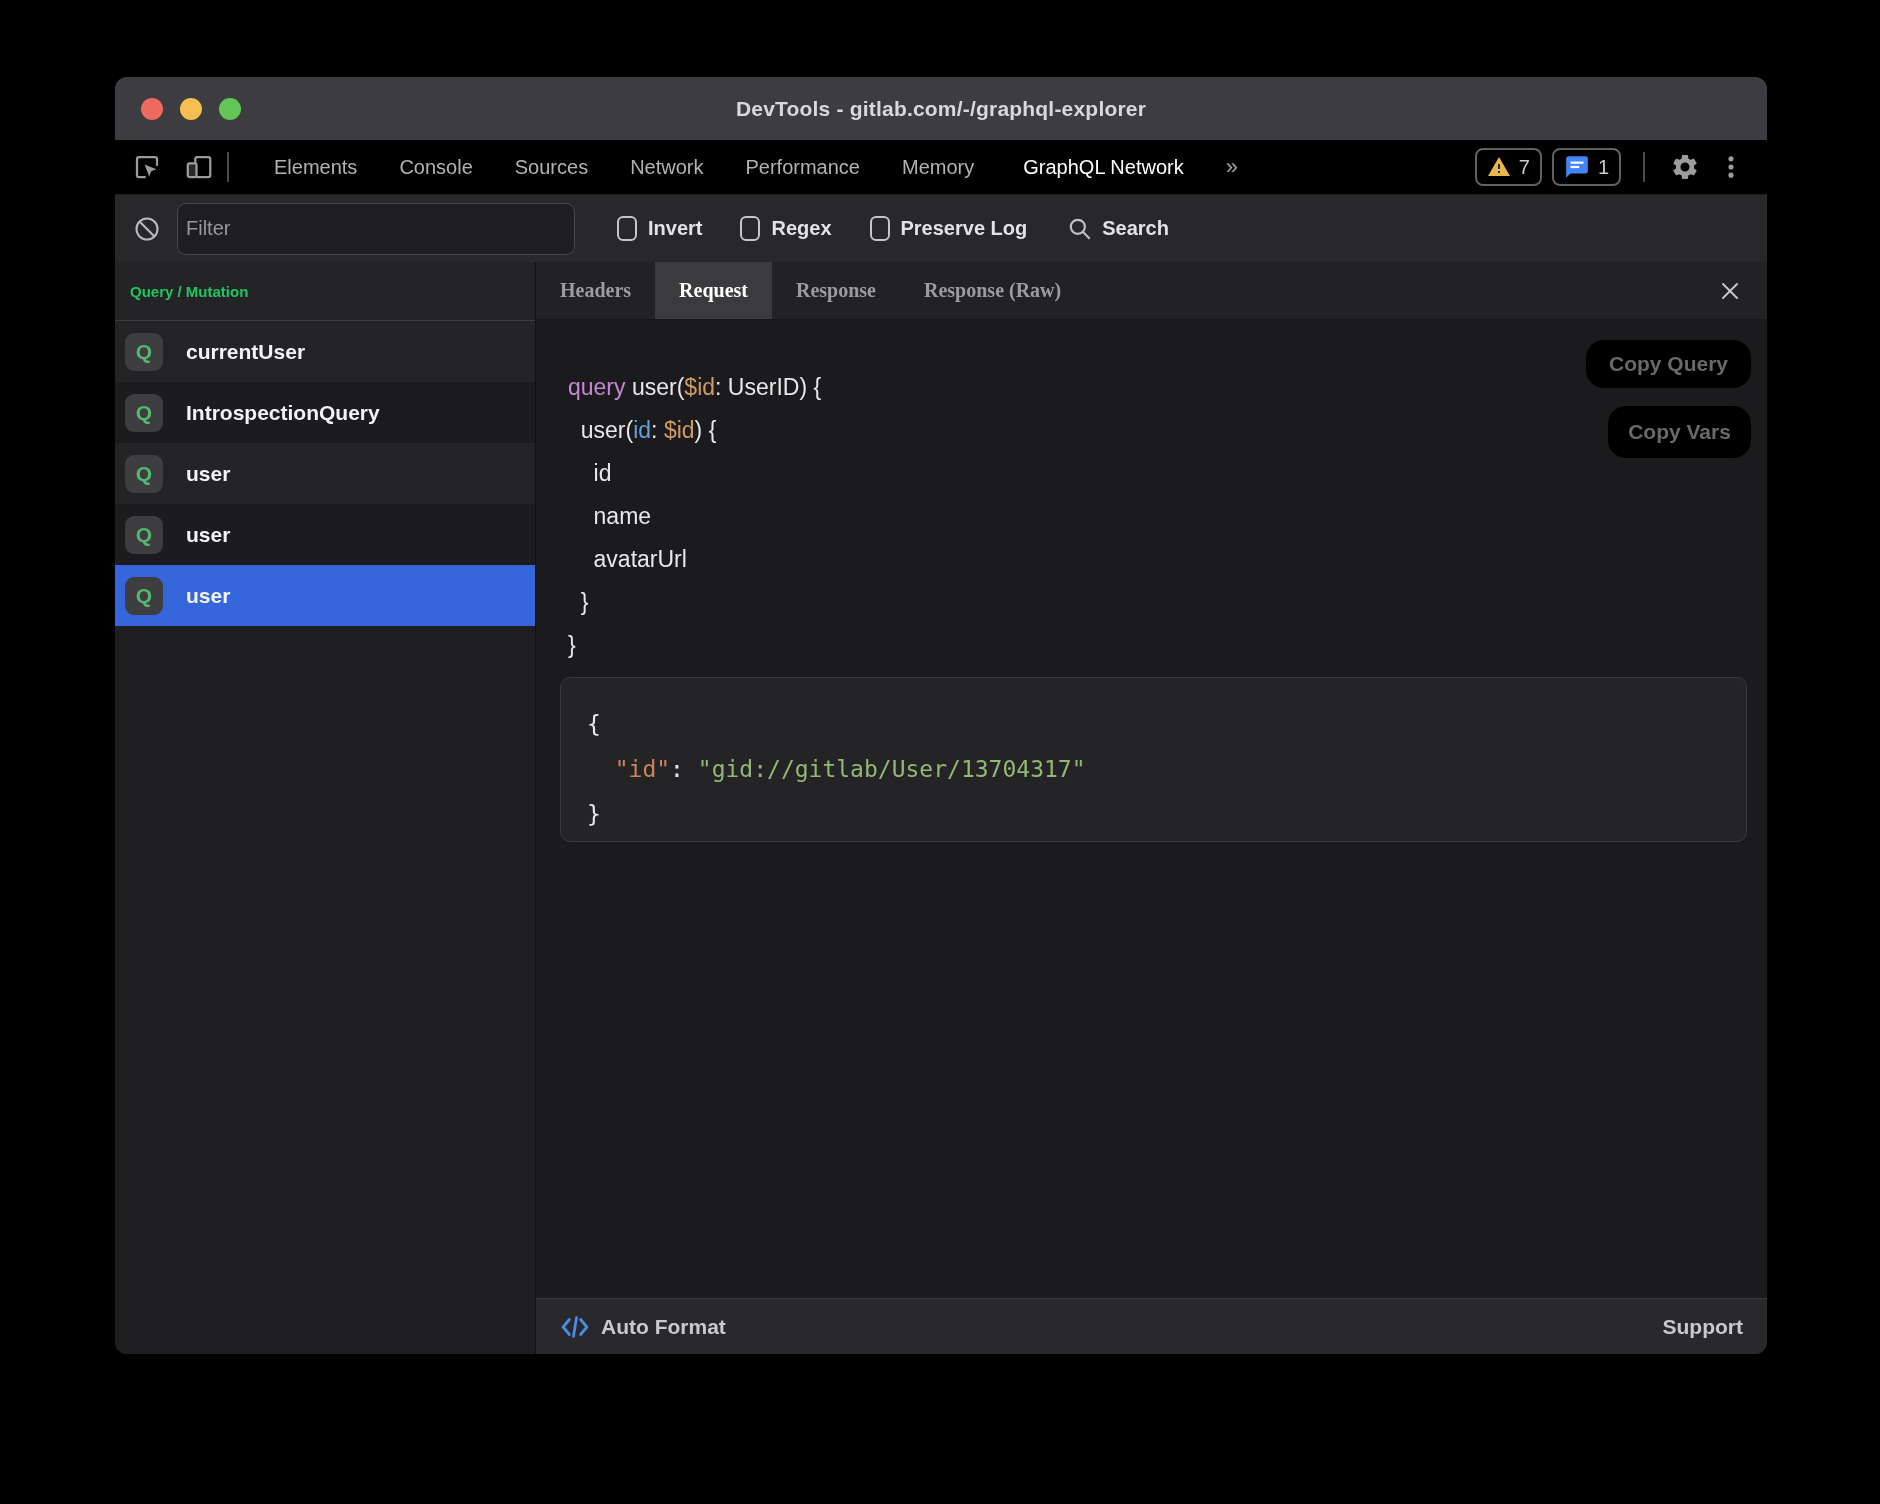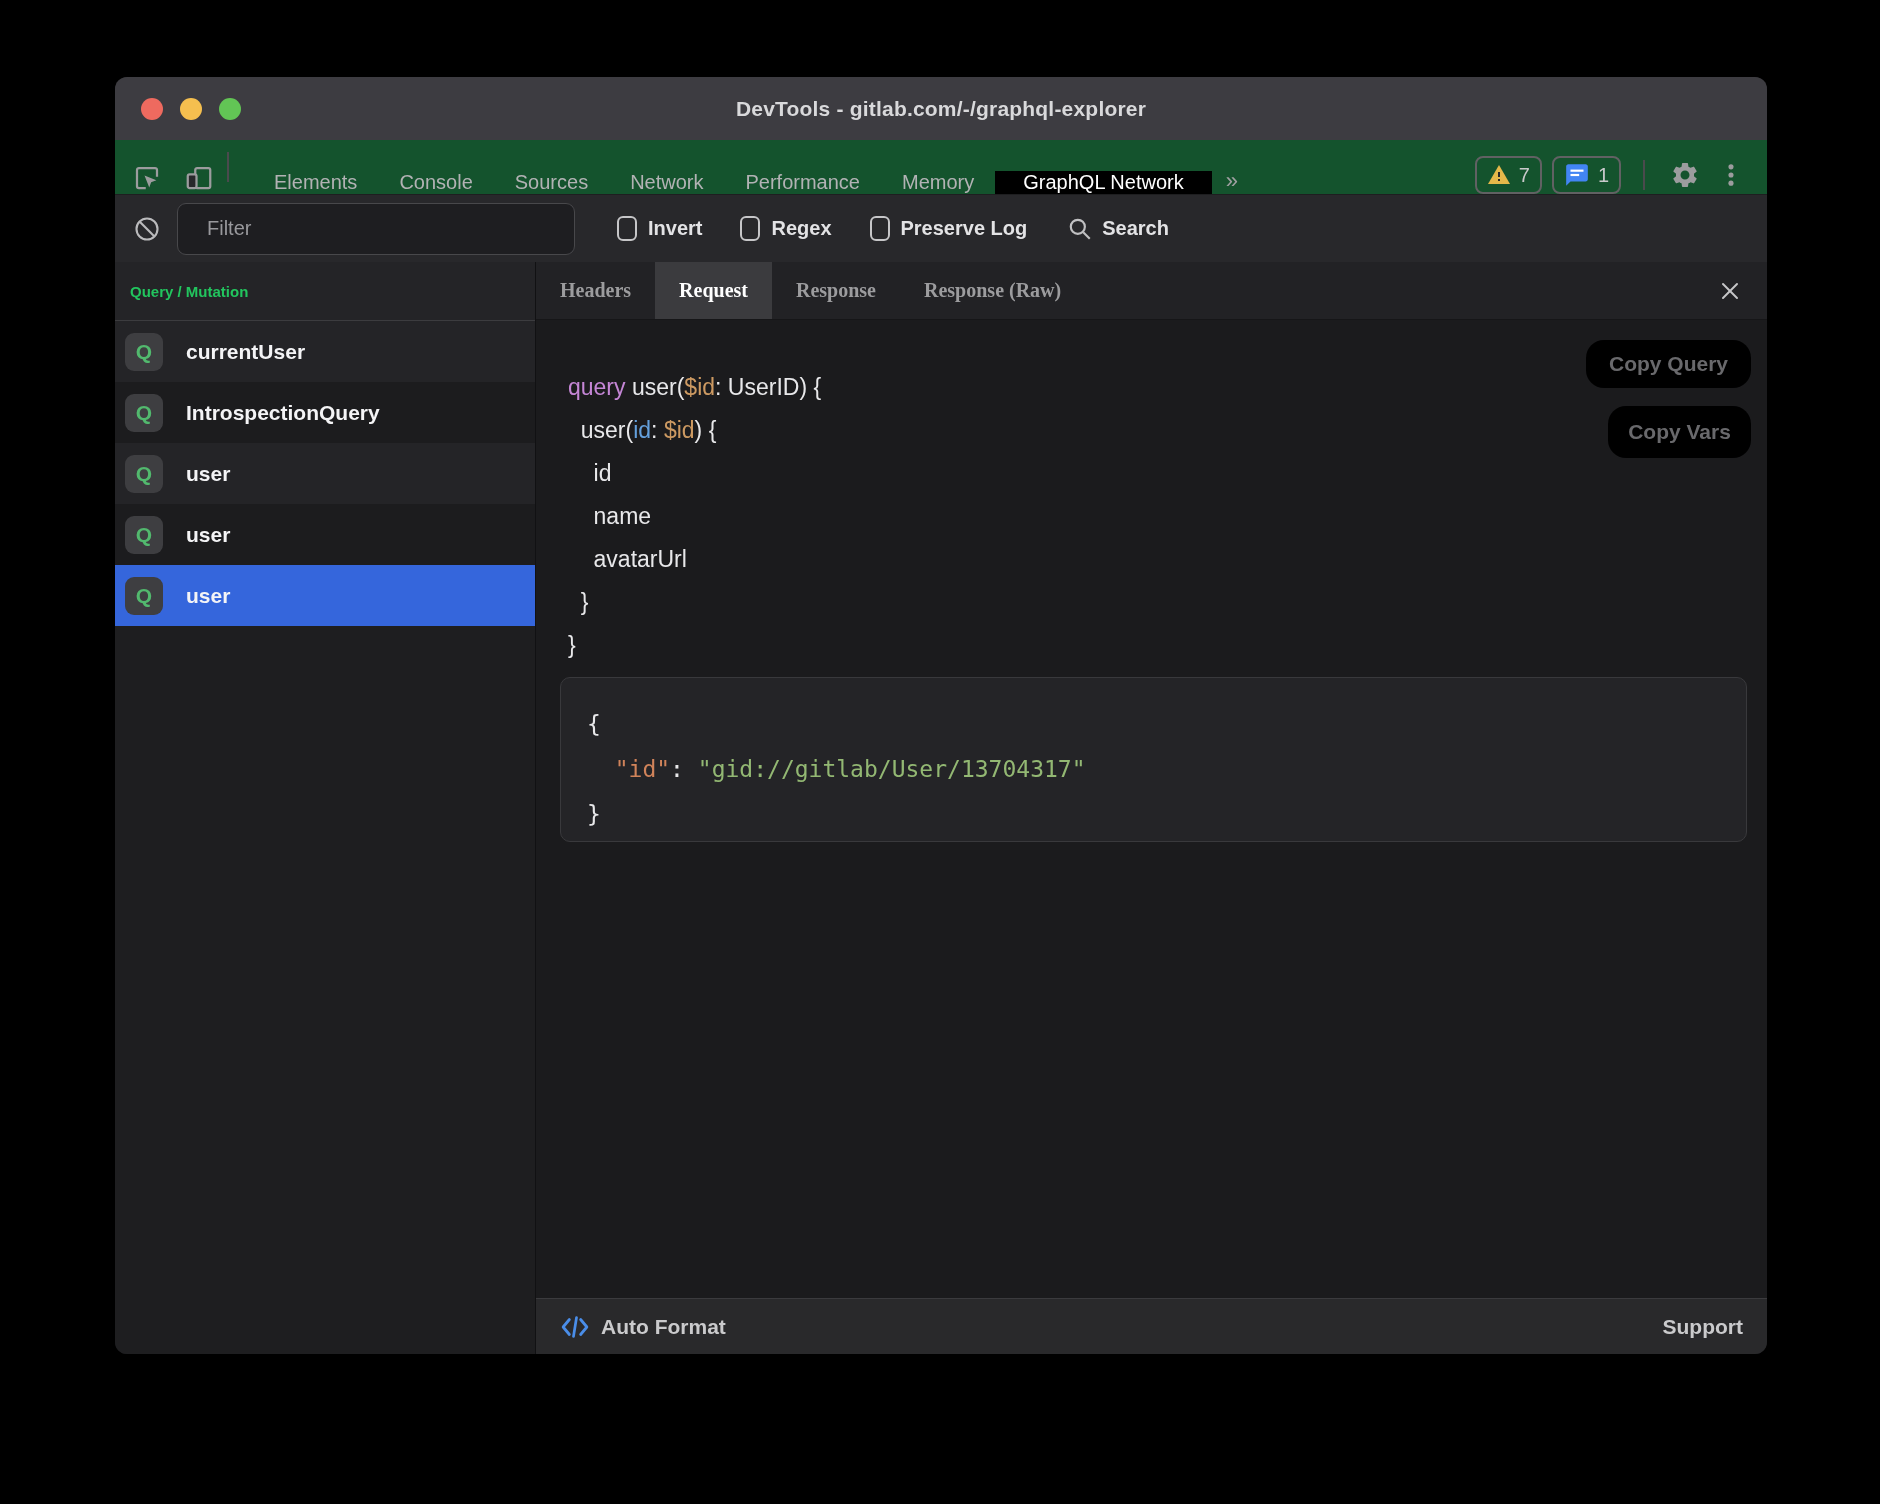--- a/index.html
+++ b/index.html
@@ -15,40 +15,40 @@
   .titlebar { height: 63px; background: #3d3c41; position: relative;
               display: flex; align-items: center; justify-content: center; flex: none; }
   .traffic { position: absolute; left: 26px; top: 0; height: 100%; display: flex; align-items: center; gap: 17px; }
   .dot { width: 22px; height: 22px; border-radius: 50%; display: inline-block; }
   .dot.red    { background: var(--traffic-red); }
   .dot.yellow { background: var(--traffic-yellow); }
   .dot.green  { background: var(--traffic-green); }
   .title { font-size: 21px; font-weight: 700; color: #d9d9db; letter-spacing: .2px; }
 
   
-  .tabbar { height: 54px; background: #14532d; display: flex; align-items: flex-end; flex: none; }
+  .tabbar { height: 54px; background: #000000; display: flex; align-items: center; flex: none; }
   .toolicons { display: flex; align-items: center; padding-left: 16px; gap: 20px; }
   .toolicon { width: 32px; height: 32px; display: flex; align-items: center; justify-content: center; cursor: pointer; }
   .vsep { width: 2px; height: 30px; background: #4a4a4d; align-self: center; margin: 0 12px; }
   .tabs { display: flex; align-items: stretch; margin-left: 12px; }
   .mtab { display: flex; align-items: center; padding: 0 21px; font-size: 20px; color: #b2b2b4; cursor: pointer; }
   .mtab.selected { background: #000; color: #fff; padding: 0 28px; }
   .chevron { display: flex; align-items: center; font-size: 22px; color: #a0a0a2; padding: 0 14px; cursor: pointer; }
   .right-cluster { margin-left: auto; display: flex; align-items: center; padding-right: 18px; gap: 10px; }
   .badge { height: 38px; border: 2px solid #616163; border-radius: 8px; display: flex; align-items: center;
            padding: 0 10px; gap: 8px; cursor: pointer; }
   .badge .num { font-size: 20px; color: #c9c9cb; }
   .iconbtn { width: 36px; height: 36px; display: flex; align-items: center; justify-content: center; cursor: pointer; }
 
   
   .filterbar { height: 68px; background: #28282b; border-top: 1px solid #1e1e20;
                display: flex; align-items: center; padding-left: 16px; flex: none; }
   .filter-input { width: 398px; height: 52px; margin-left: 14px; background: #1e1e21;
                   border: 1px solid #48484b; border-radius: 9px; color: #e6e6e8;
-                  font-size: 20px; font-family: "Liberation Sans", sans-serif; padding: 0 29px; outline: none; }
+                  font-size: 20px; font-family: "Liberation Sans", sans-serif; padding: 0 8px; outline: none; }
   .filter-input::placeholder { color: #98989c; }
   .checks { display: flex; align-items: center; margin-left: 42px; gap: 38px; }
   .check { display: flex; align-items: center; gap: 11px; cursor: pointer; }
   .cb { width: 20px; height: 25px; border: 2px solid #c6c6c8; border-radius: 6px; background: transparent; }
   .cb-label { font-size: 20px; font-weight: 600; color: #e3e3e5; }
   .searchctl { display: flex; align-items: center; gap: 9px; margin-left: 40px; cursor: pointer; }
   .searchctl .cb-label { font-weight: 600; }
 
   
   .content { flex: 1; display: flex; min-height: 0; }

